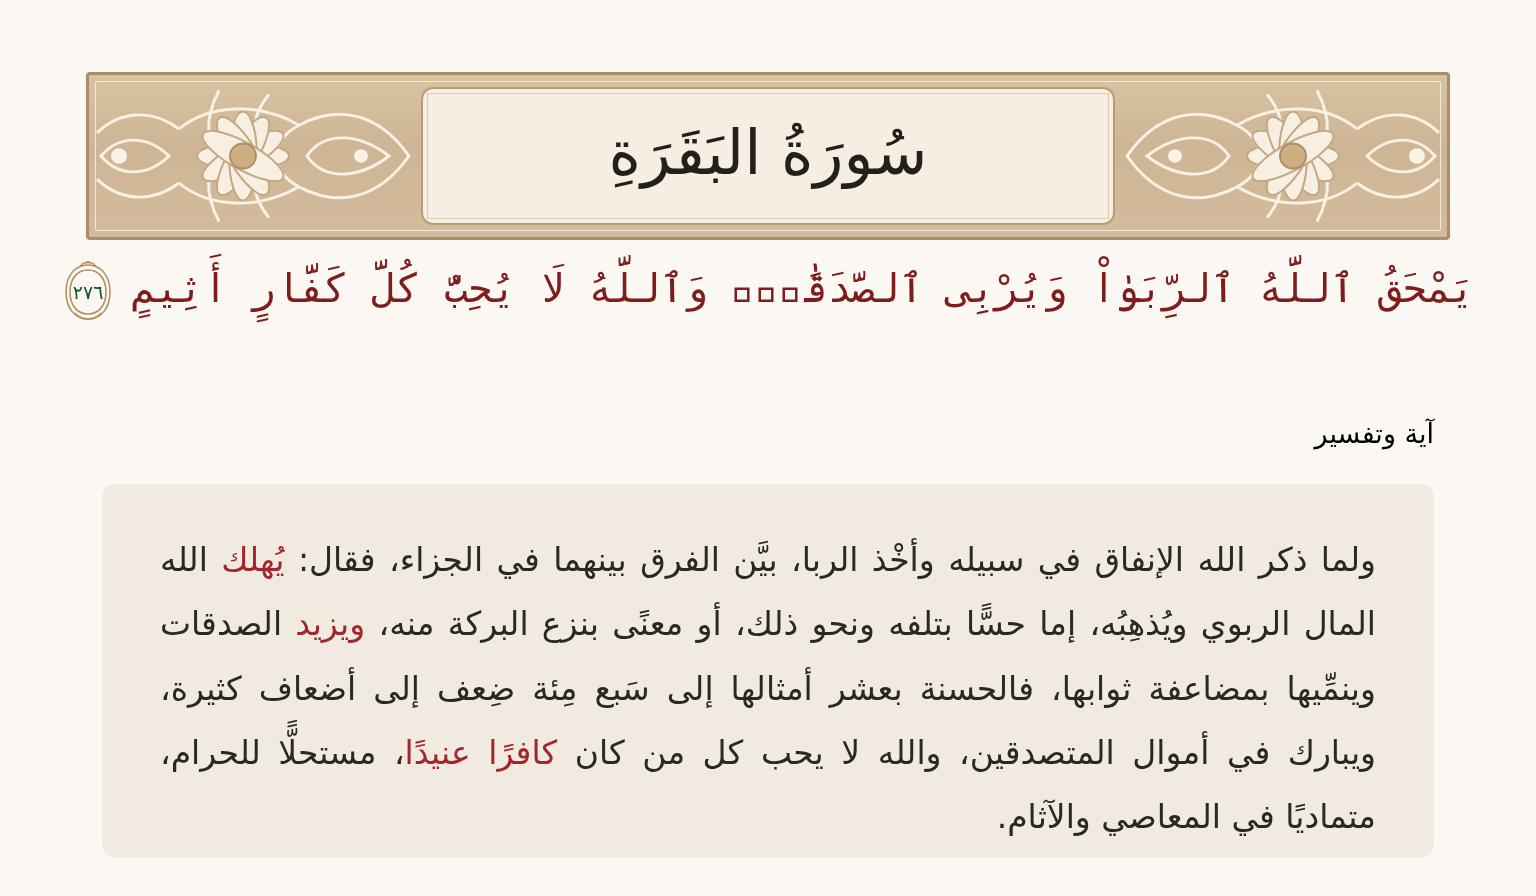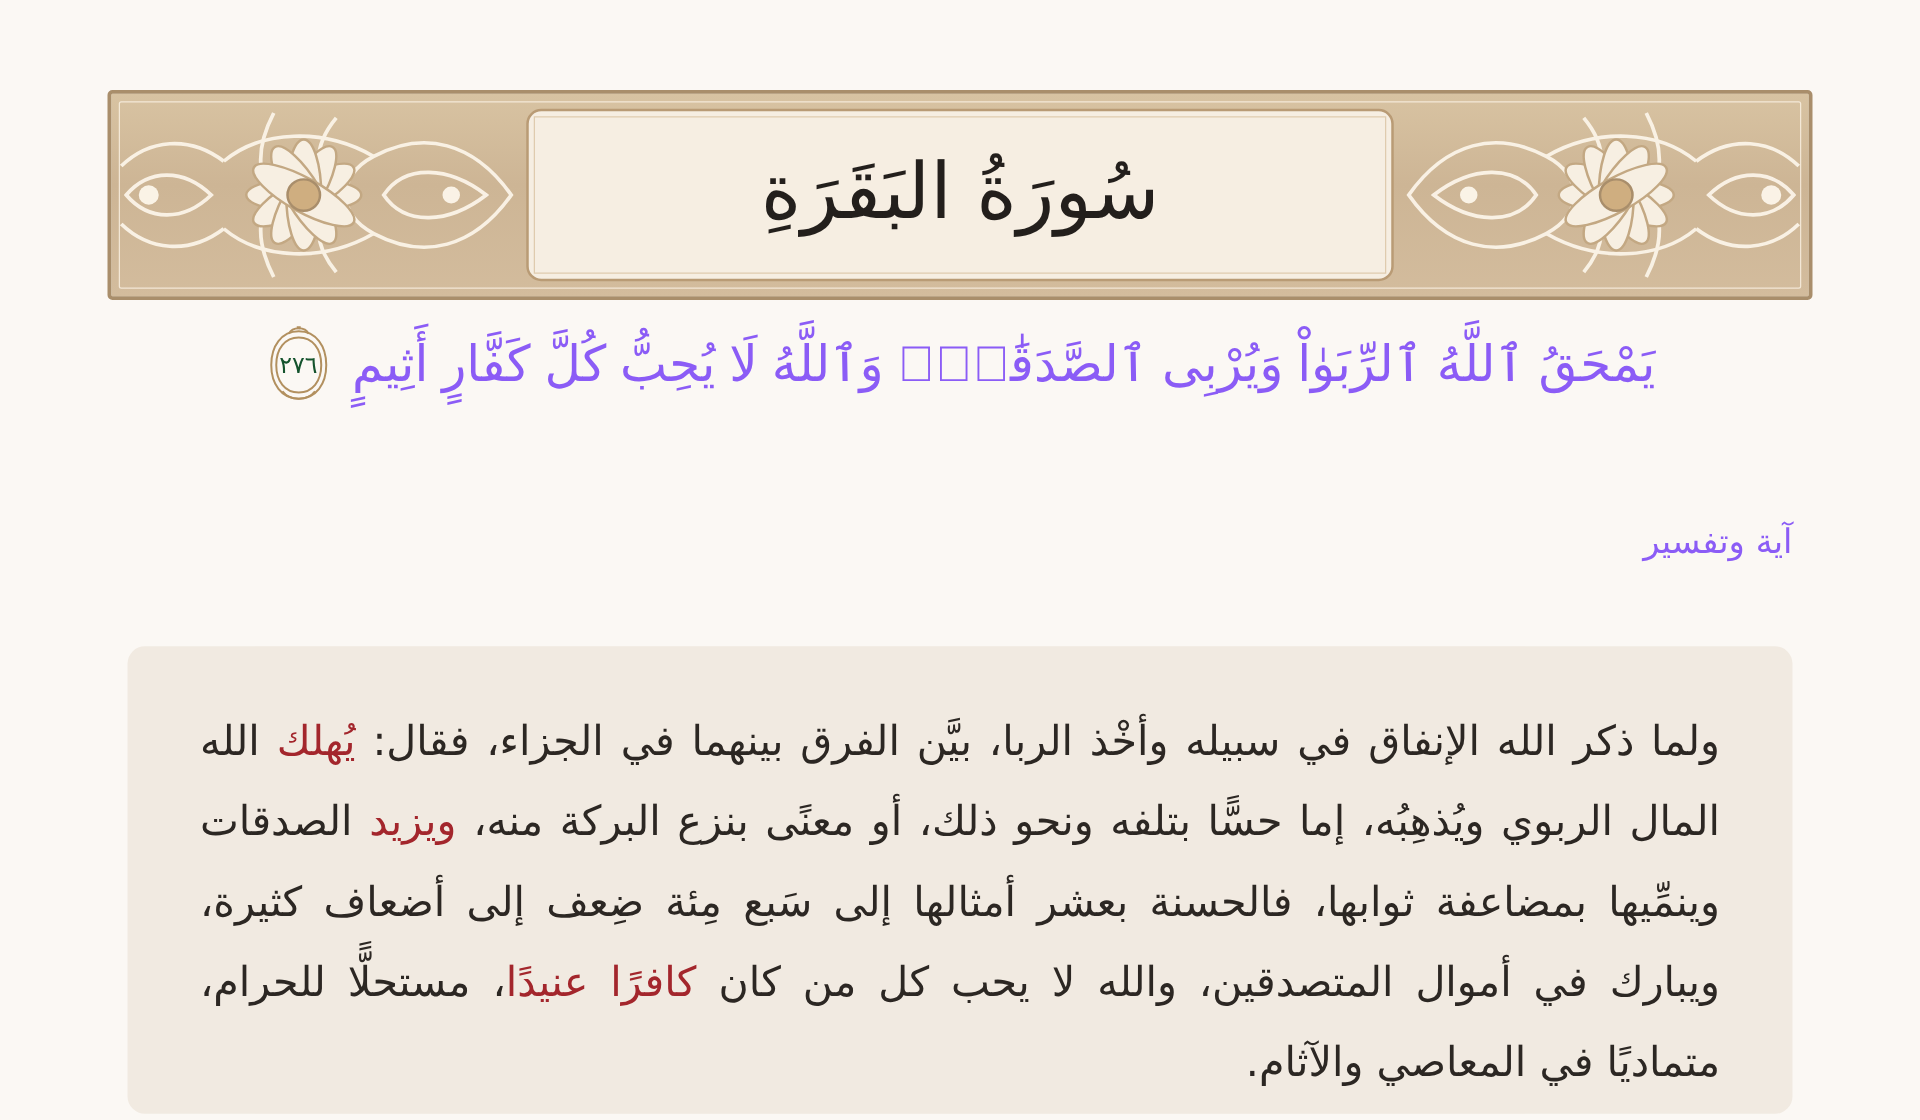--- a/index.html
+++ b/index.html
@@ -97,24 +97,24 @@
     top: 258px;
     left: 86px;
     width: 1364px;
     display: flex;
     align-items: center;
     justify-content: center;
     gap: 16px;
     direction: rtl;
   }
   .ayah-text {
-    font-family: Liberation Sans, sans-serif;
+    font-family: Liberation Mono, monospace;
     font-size: 40px;
     line-height: 1.7;
-    color: #8b5cf6;
+    color: #7f1d1d;
     direction: rtl;
     white-space: nowrap;
   }
   .ayah-number {
     position: relative;
     width: 54px;
     height: 62px;
     flex: 0 0 auto;
     display: flex;
     align-items: center;
@@ -134,37 +134,36 @@
     direction: rtl;
   }
 
   
   .caption {
     position: absolute;
     top: 418px;
     right: 102px;
     font-family: "DejaVu Sans", sans-serif;
     font-size: 27px;
-    color: #8b5cf6;
+    color: #000000;
     direction: rtl;
   }
 
   
   .tafsir-card {
     position: absolute;
     top: 484px;
     left: 102px;
     width: 1332px;
     height: 374px;
     background: #f1eae1;
     border-radius: 14px;
     box-sizing: border-box;
     padding: 44px 58px 30px 58px;
     direction: rtl;
-    margin-top: 33px;
   }
   .tafsir-text {
     font-family: "DejaVu Sans", sans-serif;
     font-size: 33px;
     line-height: 1.95;
     color: #2c2723;
     text-align: justify;
     text-align-last: right;
     direction: rtl;
   }

